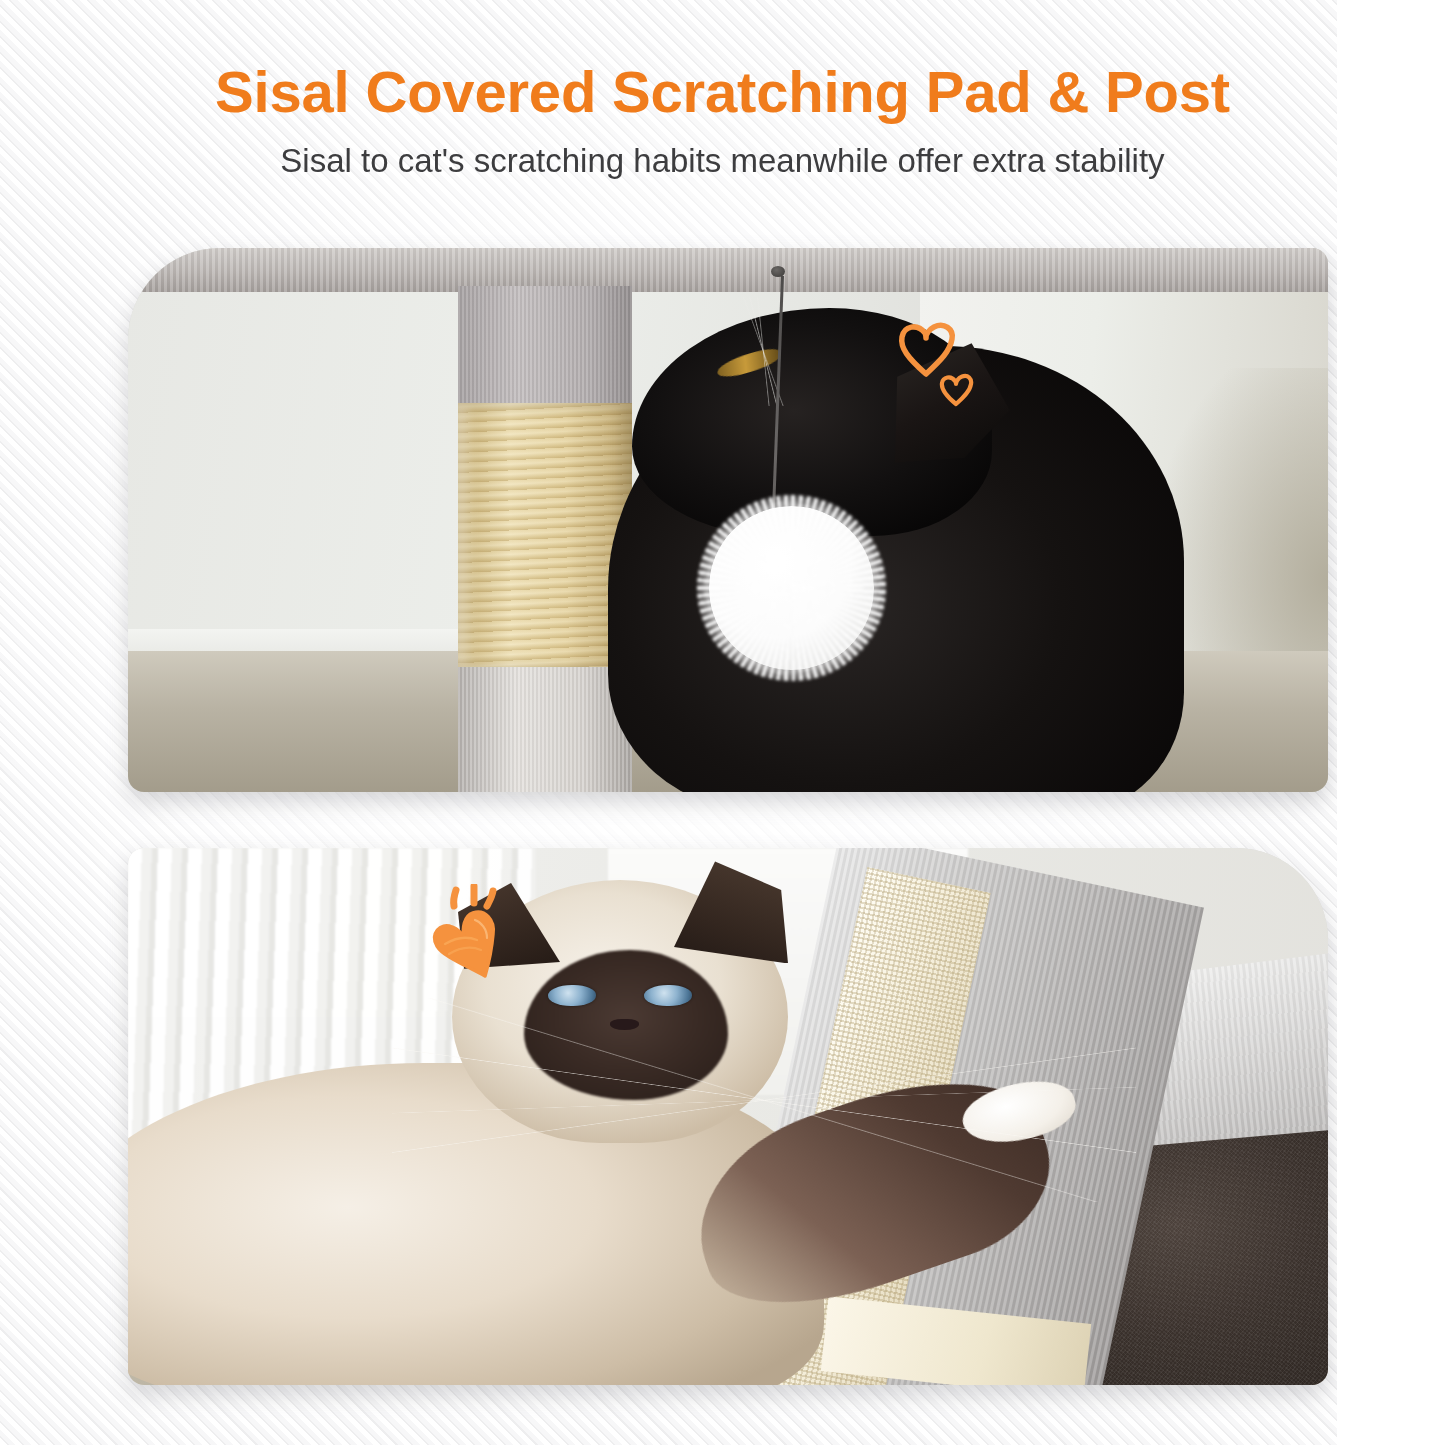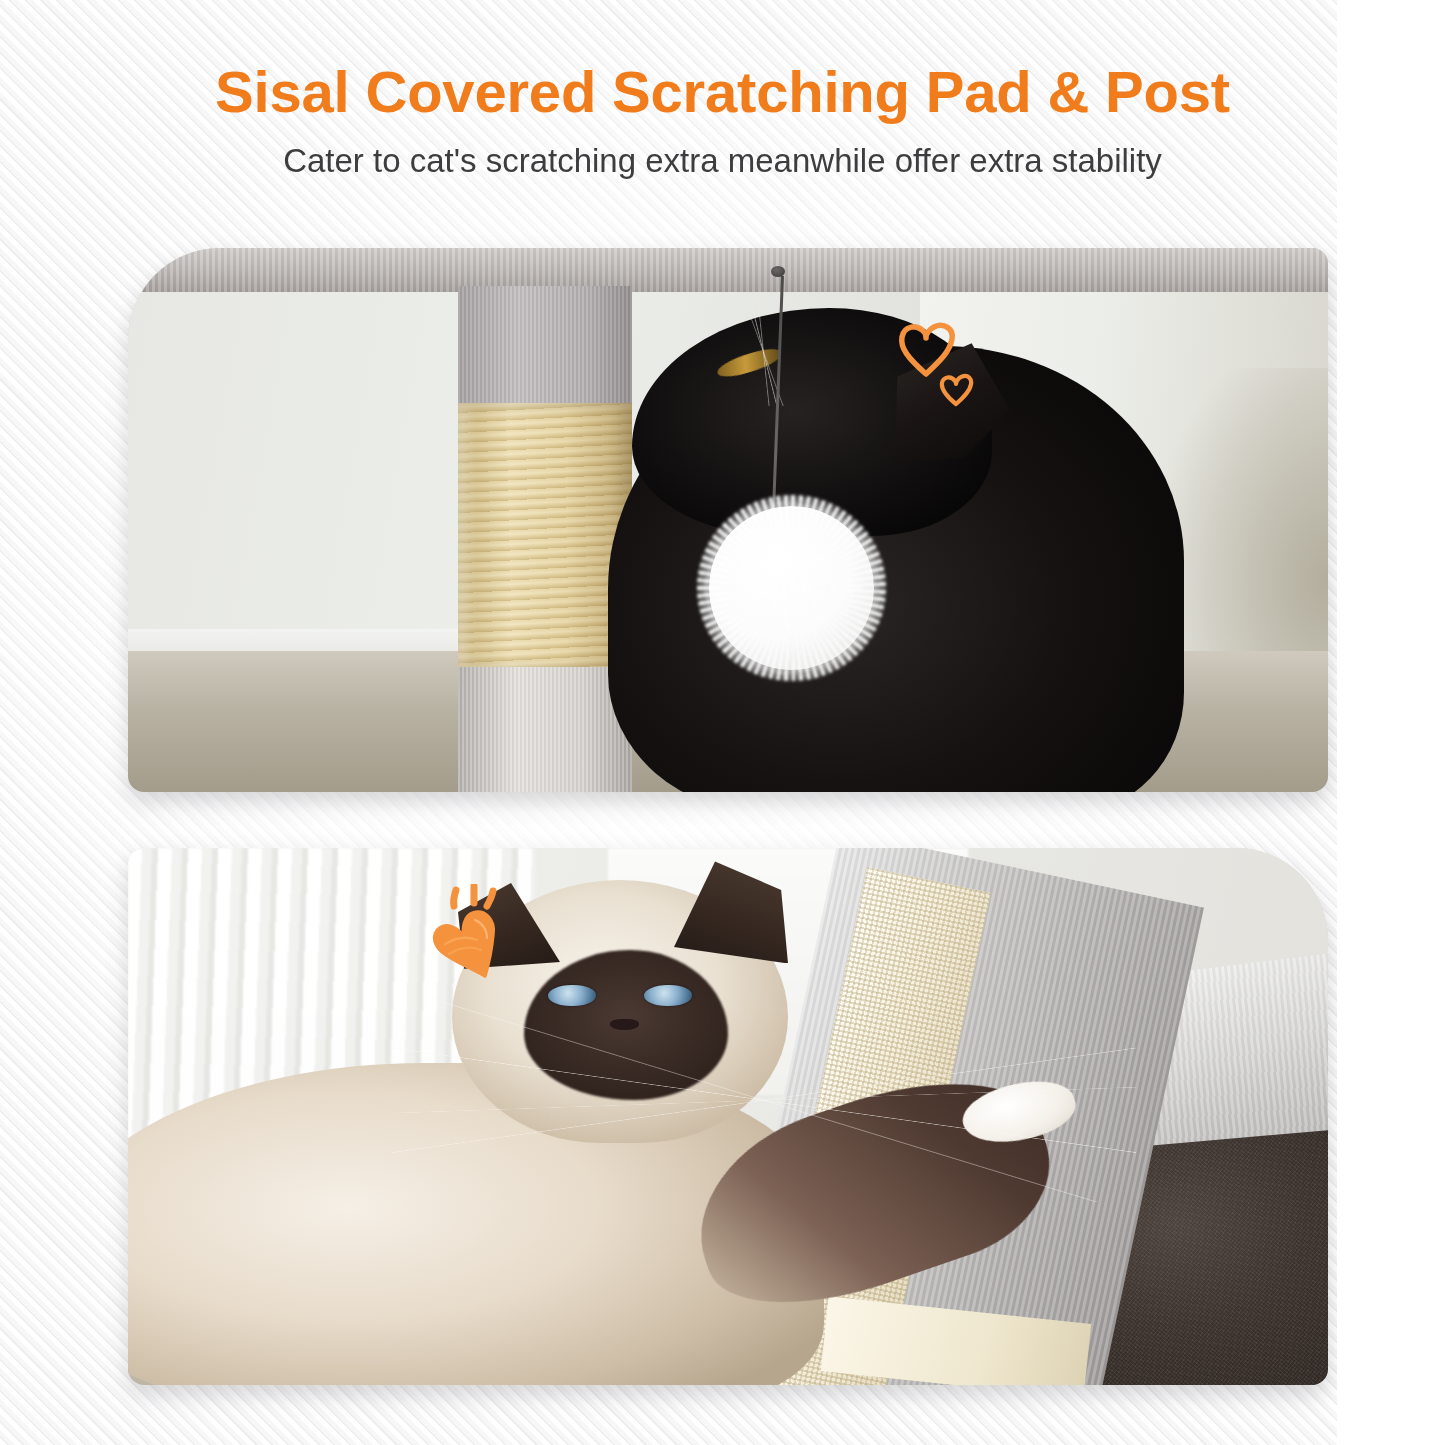--- a/index.html
+++ b/index.html
@@ -459,21 +459,21 @@
   #heart-small { left: 938px;  top: 372px;  width: 36px;  height: 36px; }
   #heart-paw   { left: 425px;  top: 884px;  width: 92px;  height: 96px; }
 </style>
 </head>
 <body>
 
 <div id="page">
 
   <div class="header">
     <div class="headline">Sisal Covered Scratching Pad &amp; Post</div>
-    <div class="subhead">Cater to cat's scratching extra meanwhile offer extra stability</div>
+    <div class="subhead">Sisal to cat's scratching habits meanwhile offer extra stability</div>
   </div>
 
   <div class="photo-card" id="photo-top">
     <div class="scene">
       <div class="s1-wall"></div>
       <div class="s1-wall-right"></div>
       <div class="s1-corner-shadow"></div>
       <div class="s1-baseboard"></div>
       <div class="s1-floor"></div>
       <div class="s1-shelf"></div>

